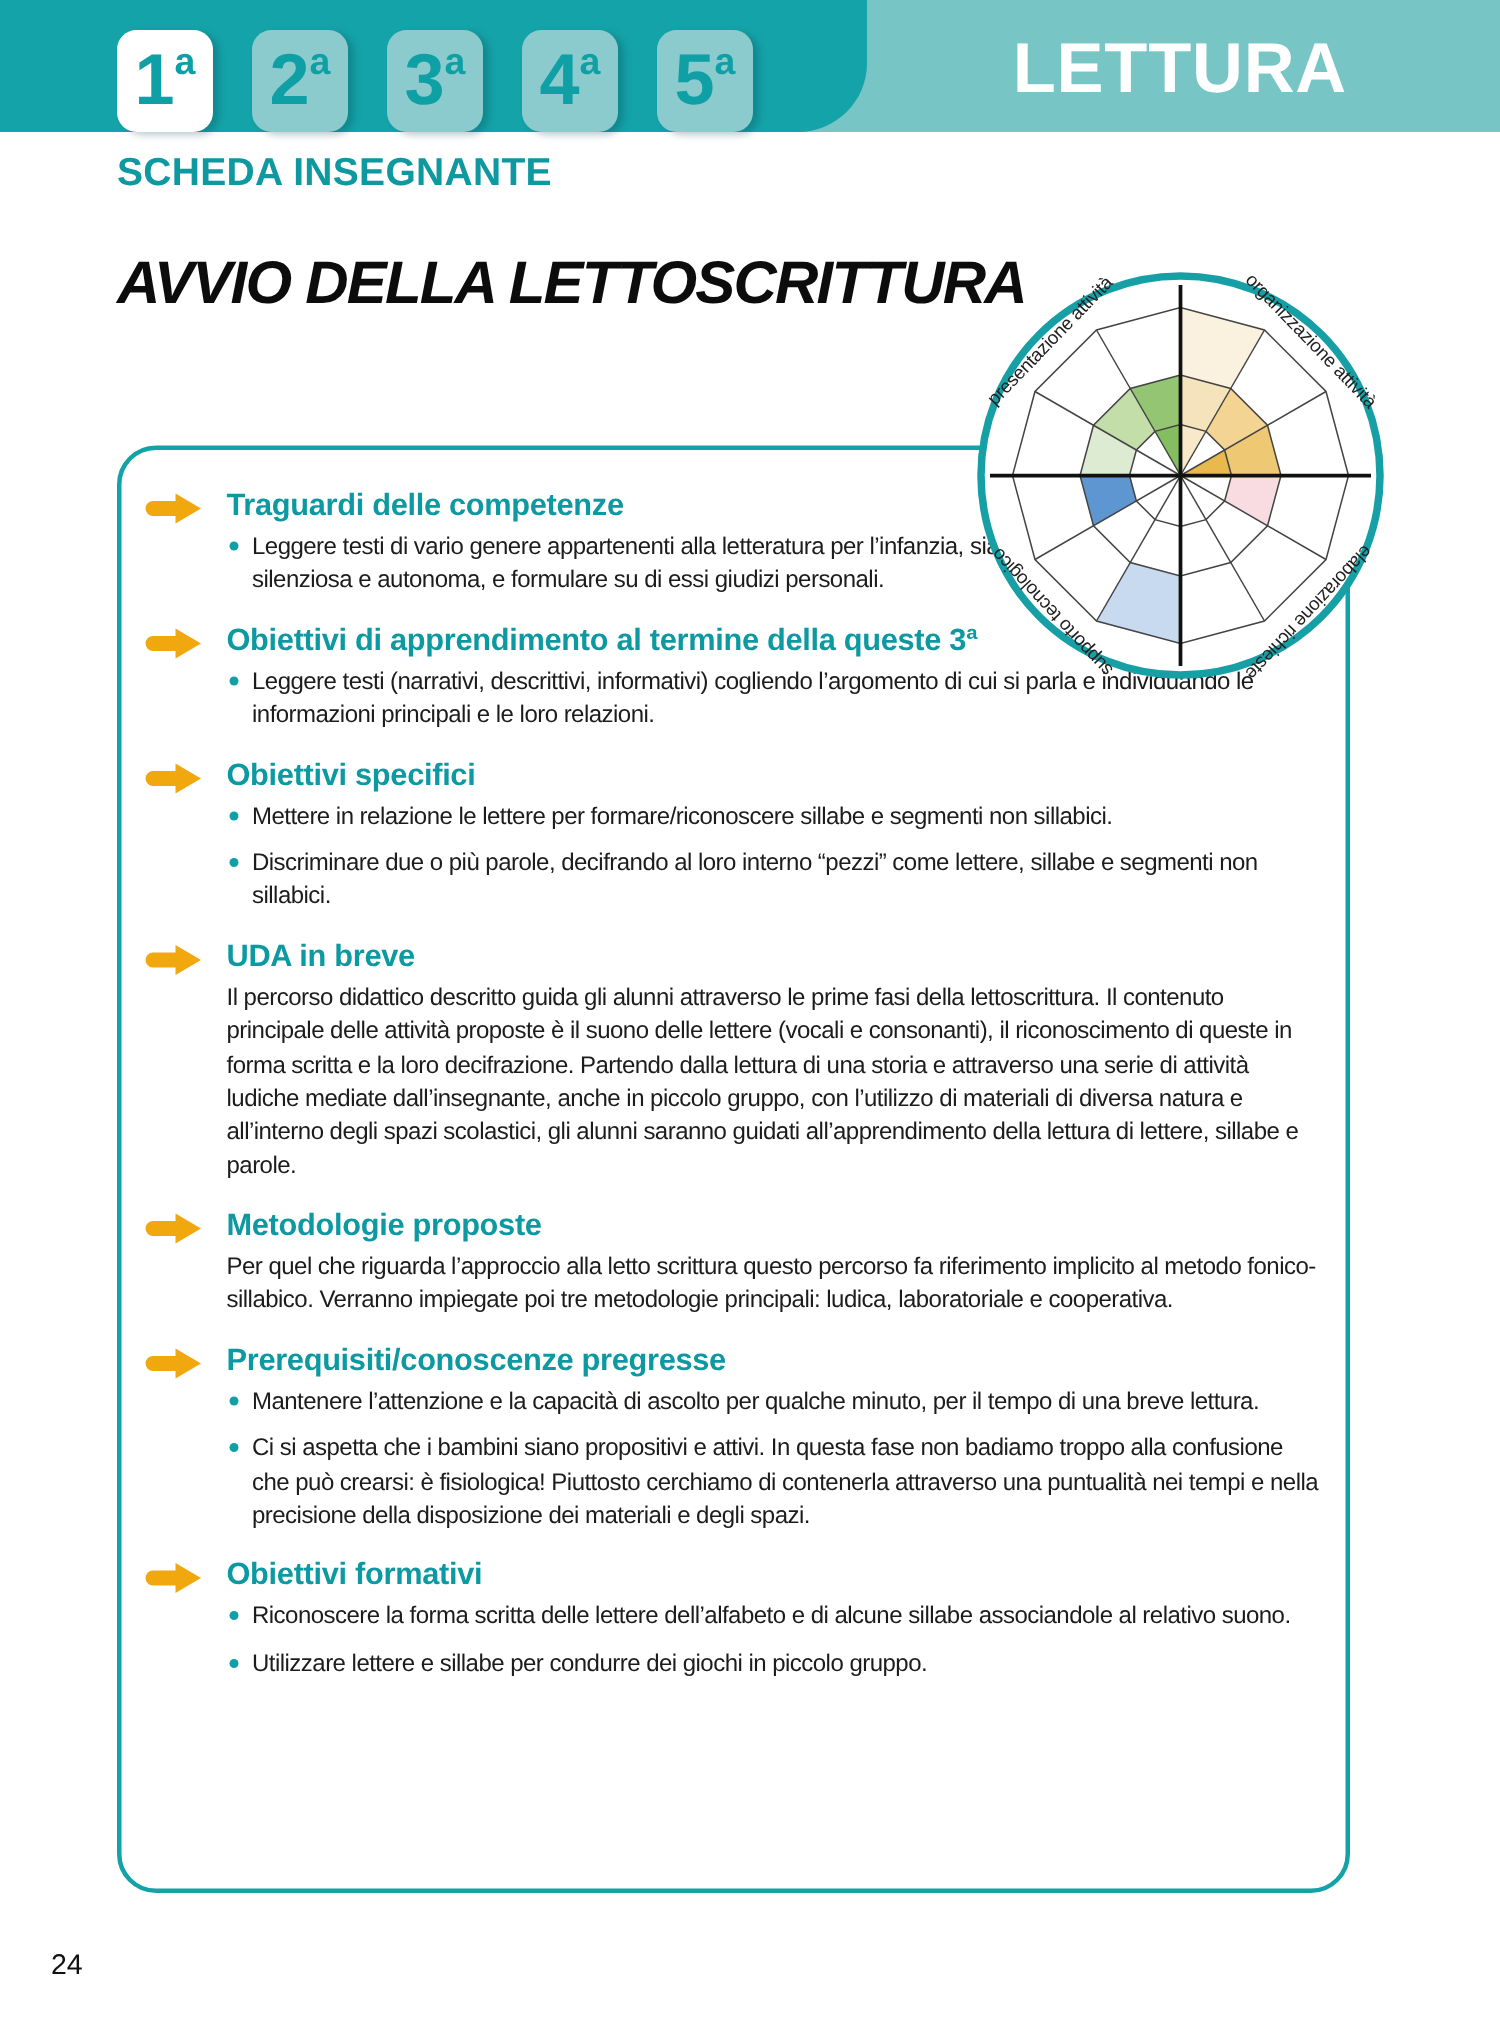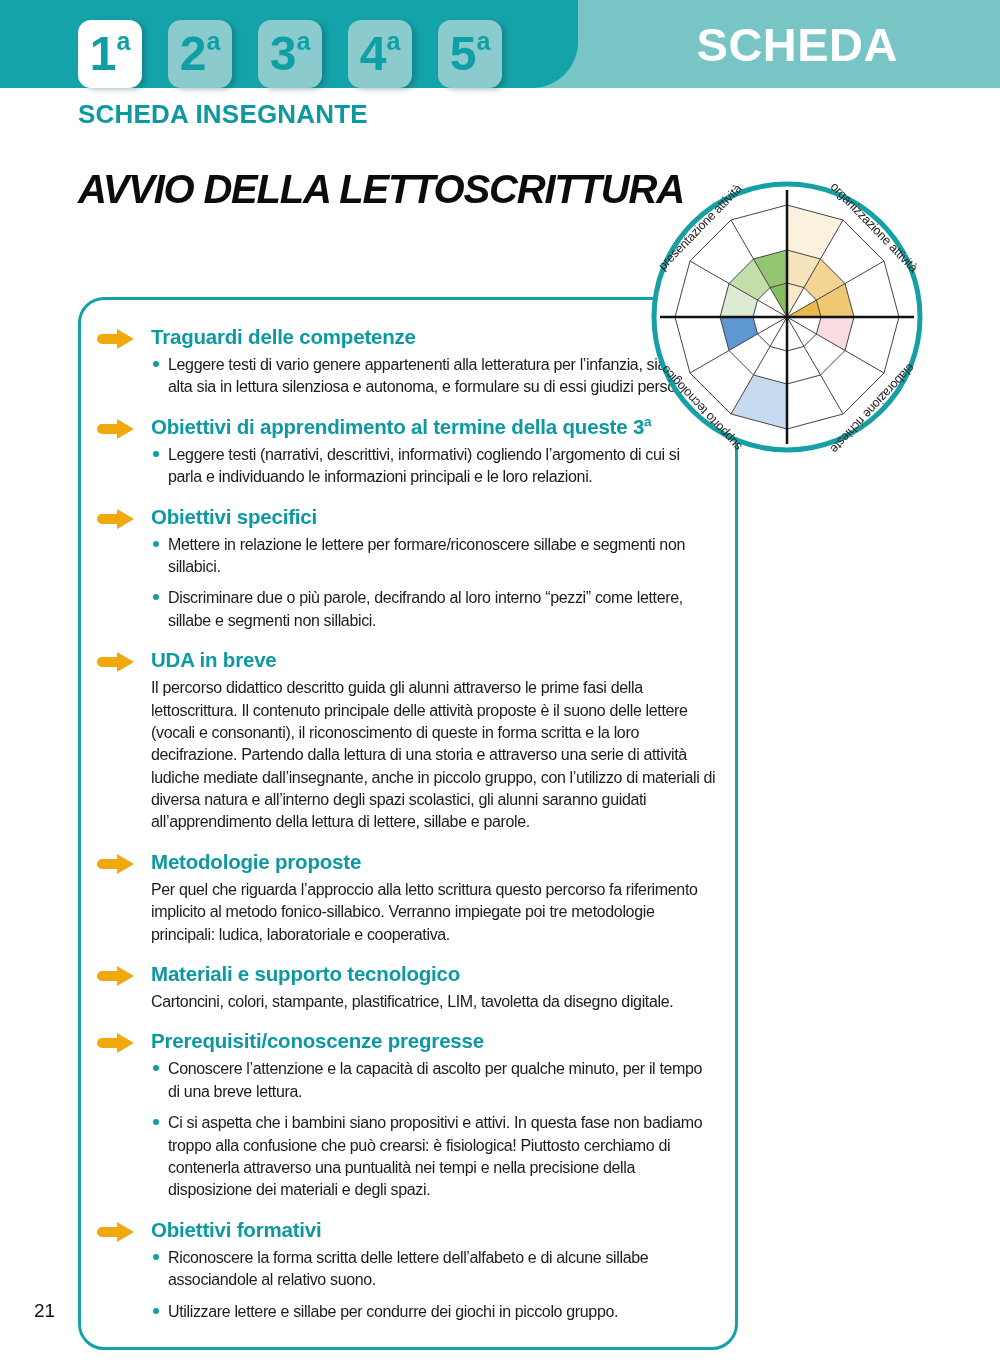--- a/index.html
+++ b/index.html
@@ -55,21 +55,21 @@
   .doc-title {
     position: absolute; left: 78px; top: 167px;
     color: #0c0c0c; font-weight: bold; font-size: 40px;
     letter-spacing: -1.2px;
     font-style: italic;
   }
 
   
   .content-box {
     position: absolute; left: 78px; top: 297px;
-    width: 660px; min-height: 965px;
+    width: 822px; min-height: 965px;
     border: 3px solid #12A2A7;
     border-radius: 26px;
     padding: 25px 18px 8px 70px;
     background: #fff;
     z-index: 1;
   }
   .section { position: relative; margin-bottom: 16px; }
   .section h2 {
     color: #0D99A1; font-size: 20.5px; font-weight: bold;
     letter-spacing: -0.2px; margin-bottom: 5px;
@@ -121,21 +121,21 @@
       </div>
       <div class="tab">
         <span class="num">4</span>
           <span class="suf">a</span>
       </div>
       <div class="tab">
         <span class="num">5</span>
           <span class="suf">a</span>
       </div>
     </div>
-    <div class="band-title">SCHEDA</div>
+    <div class="band-title">LETTURA</div>
   </div>
 
   <div class="subtitle">SCHEDA INSEGNANTE</div>
   <h1 class="doc-title">AVVIO DELLA LETTOSCRITTURA</h1>
 
   <div class="content-box">
 
     <div class="section">
       <svg class="arrow" viewBox="0 0 44 26">
           <path d="M24 3 L41 13 L24 23 L24 18 L9 18 A5 5 0 0 1 9 8 L24 8 Z" fill="#F0A80E"></path>
@@ -176,35 +176,28 @@
     </div>
 
     <div class="section">
       <svg class="arrow" viewBox="0 0 44 26">
           <path d="M24 3 L41 13 L24 23 L24 18 L9 18 A5 5 0 0 1 9 8 L24 8 Z" fill="#F0A80E"></path>
         </svg>
       <h2>Metodologie proposte</h2>
       <p>Per quel che riguarda l’approccio alla letto scrittura questo percorso fa riferimento implicito al metodo fonico-sillabico. Verranno impiegate poi tre metodologie principali: ludica, laboratoriale e cooperativa.</p>
     </div>
 
-    <div class="section">
-      <svg class="arrow" viewBox="0 0 44 26">
-          <path d="M24 3 L41 13 L24 23 L24 18 L9 18 A5 5 0 0 1 9 8 L24 8 Z" fill="#F0A80E"></path>
-        </svg>
-      <h2>Materiali e supporto tecnologico</h2>
-      <p>Cartoncini, colori, stampante, plastificatrice, LIM, tavoletta da disegno digitale.</p>
-    </div>
 
     <div class="section">
       <svg class="arrow" viewBox="0 0 44 26">
           <path d="M24 3 L41 13 L24 23 L24 18 L9 18 A5 5 0 0 1 9 8 L24 8 Z" fill="#F0A80E"></path>
         </svg>
       <h2>Prerequisiti/conoscenze pregresse</h2>
       <ul>
-        <li>Conoscere l’attenzione e la capacità di ascolto per qualche minuto, per il tempo di una breve lettura.</li>
+        <li>Mantenere l’attenzione e la capacità di ascolto per qualche minuto, per il tempo di una breve lettura.</li>
         <li>Ci si aspetta che i bambini siano propositivi e attivi. In questa fase non badiamo troppo alla confusione che può crearsi: è fisiologica! Piuttosto cerchiamo di contenerla attraverso una puntualità nei tempi e nella precisione della disposizione dei materiali e degli spazi.</li>
       </ul>
     </div>
 
     <div class="section">
       <svg class="arrow" viewBox="0 0 44 26">
           <path d="M24 3 L41 13 L24 23 L24 18 L9 18 A5 5 0 0 1 9 8 L24 8 Z" fill="#F0A80E"></path>
         </svg>
       <h2>Obiettivi formativi</h2>
       <ul>
@@ -250,15 +243,15 @@
         <line x1="145" y1="145" x2="145.0" y2="18.0" stroke="#111111" stroke-width="2.5"></line>
         <line x1="145" y1="145" x2="18.0" y2="145.0" stroke="#111111" stroke-width="2.5"></line>
         <line x1="145" y1="145" x2="145.0" y2="272.0" stroke="#111111" stroke-width="2.5"></line>
         <text x="60.9" y="58.0" text-anchor="middle" fill="#222222" font-size="12.5" letter-spacing="-0.2" font-family="&quot;Liberation Sans&quot;, sans-serif" transform="rotate(-46 60.9 58.0)">presentazione attività</text>
         <text x="229.1" y="58.0" text-anchor="middle" fill="#222222" font-size="12.5" letter-spacing="-0.2" font-family="&quot;Liberation Sans&quot;, sans-serif" transform="rotate(46 229.1 58.0)">organizzazione attività</text>
         <text x="227.5" y="233.5" text-anchor="middle" fill="#222222" font-size="12.5" letter-spacing="-0.2" font-family="&quot;Liberation Sans&quot;, sans-serif" transform="rotate(133 227.5 233.5)">elaborazione richieste</text>
         <text x="62.5" y="233.5" text-anchor="middle" fill="#222222" font-size="12.5" letter-spacing="-0.2" font-family="&quot;Liberation Sans&quot;, sans-serif" transform="rotate(-133 62.5 233.5)">supporto tecnologico</text>
       </svg>
   </div>
 
-  <div class="page-number">21</div>
+  <div class="page-number">24</div>
 
 </div>
 
 </body></html>

